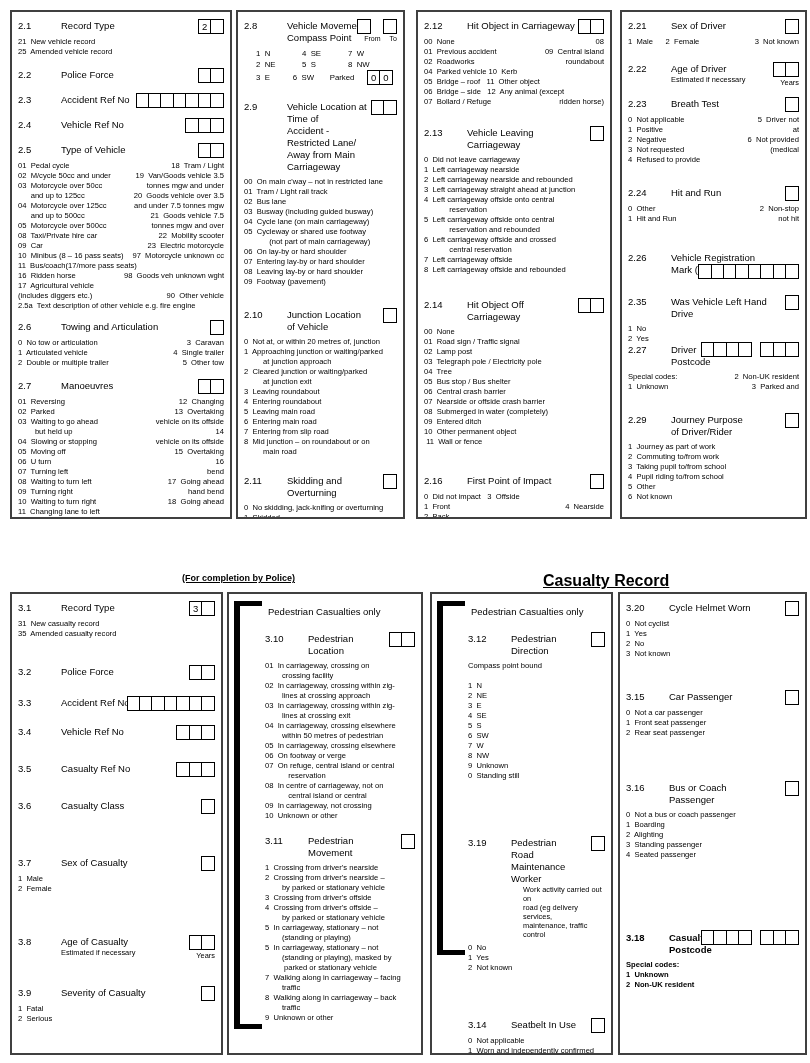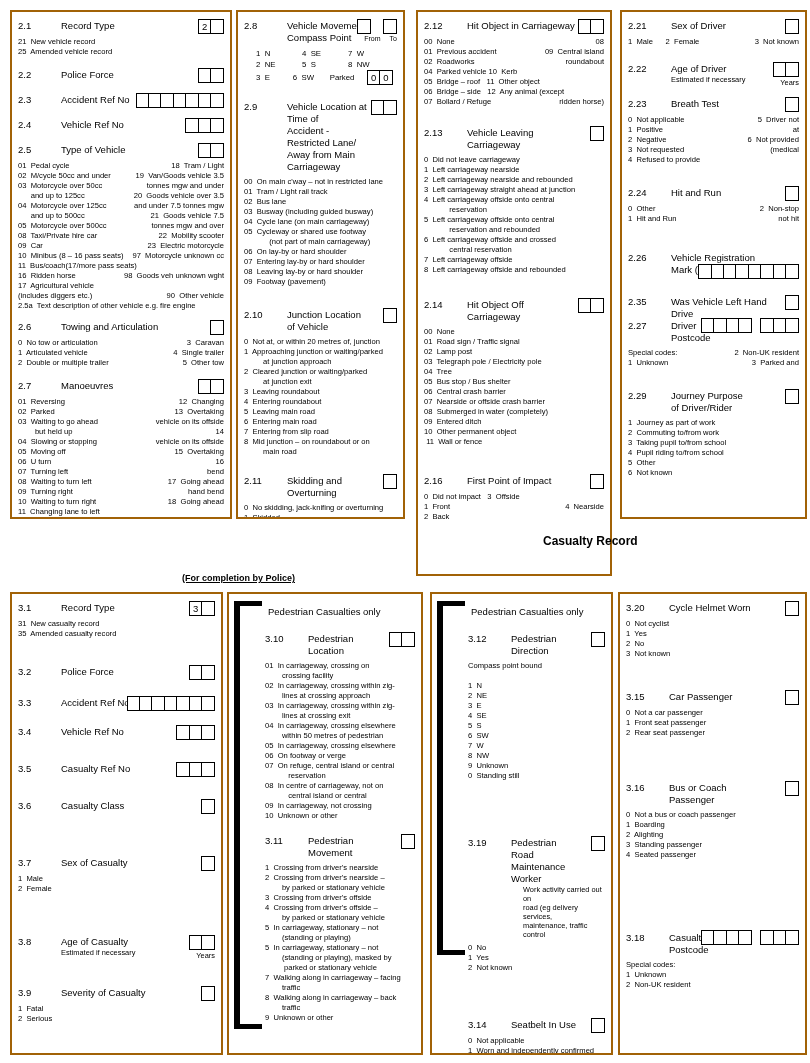--- a/index.html
+++ b/index.html
@@ -1,23 +1,23 @@
 <!DOCTYPE html>
 <html><head>
 <meta charset="utf-8">
 <style>
   html,body{margin:0;padding:0;background:#e8e8e8;}
   .page{position:relative;width:810px;height:1063px;background:#ffffff;
         font-family:"Liberation Sans", sans-serif;color:#000;overflow:hidden;}
-  .colbox{position:absolute;border:2px solid #a16207;background:#fff;overflow:hidden;
+  .colbox{position:absolute;border:2px solid #404040;background:#fff;overflow:hidden;
           padding:2px 3px;box-sizing:border-box;}
   
   #t1{left:10px;top:10px;width:222px;height:509px;}
   #t2{left:236px;top:10px;width:169px;height:509px;}
-  #t3{left:416px;top:10px;width:196px;height:566px;}
+  #t3{left:416px;top:10px;width:196px;height:509px;}
   #t4{left:620px;top:10px;width:187px;height:509px;}
   #b1{left:10px;top:592px;width:213px;height:463px;}
   #b2{left:227px;top:592px;width:196px;height:463px;}
   #b3{left:430px;top:592px;width:183px;height:463px;}
   #b4{left:618px;top:592px;width:189px;height:463px;}
 
   .sec{position:relative;margin-top:12px;padding:0 2px;}
   .colbox .sec:first-child{margin-top:6px;}
   .sec-head{position:relative;min-height:13px;}
   .sec-num{position:absolute;left:1px;top:0;font-size:9.5px;}
@@ -71,30 +71,30 @@
   [data-name="section-3.7"]{margin-top:44px;}
   [data-name="section-3.8"]{margin-top:42px;}
   [data-name="section-3.9"]{margin-top:30px;}
   [data-name="section-3.10"]{margin-top:16px;}
   [data-name="section-3.11"]{margin-top:14px;}
   [data-name="section-3.12"]{margin-top:16px;}
   [data-name="section-3.19"]{margin-top:56px;}
   [data-name="section-3.14"]{margin-top:46px;margin-left:2px;}
   [data-name="section-3.15"]{margin-top:32px;}
   [data-name="section-3.16"]{margin-top:44px;}
-  [data-name="section-3.18"]{margin-top:72px;}
+  [data-name="section-3.18"]{margin-top:72px;font-weight:bold;}
   [data-name="section-2.26"] .sec-box{top:12px;}
   [data-name="section-2.27"] .sec-box,[data-name="section-3.18"] .sec-box{top:-2px;}
   [data-name="section-3.19"] .sec-sub{margin-left:56px;}
   [data-name="section-2.8"] .sec-titles{text-align:left;}
   
   .hdr-stats{position:absolute;left:14px;top:558px;font-size:14px;font-weight:bold;margin-top:32px;}
   .hdr-note{position:absolute;left:146px;top:573px;width:185px;text-align:center;
             font-size:9px;font-weight:bold;text-decoration:underline;}
-  .hdr-title{position:absolute;left:543px;top:534px;font-size:12px;font-weight:bold;}
+  .hdr-title{position:absolute;left:543px;top:572px;font-size:16px;font-weight:bold;text-decoration:underline;}
 </style>
 </head>
 <body>
 
 <div class="page" data-name="stats19-form-page">
 
   <div id="t1" class="colbox" data-name="vehicle-record-column-1">
       <div class="sec" data-name="section-2.1">
         <div class="sec-head" data-name="section-header">
           <span class="sec-num" data-name="section-number">2.1</span>
@@ -788,20 +788,28 @@
           <span class="sec-num" data-name="section-number">2.35</span>
           <div class="sec-titles" data-name="section-title">
             <div data-name="section-title-line">Was Vehicle Left Hand Drive</div>
           </div>
           <div class="sec-box" data-name="answer-box">
             <div class="cells" data-name="entry-cells">
               <div class="cell" data-name="entry-cell"></div>
             </div>
           </div>
         </div>
+        <div class="code-lines" data-name="code-list">
+          <div class="cl" data-name="code-option-line">
+            <span class="l" data-name="code-option">1  No</span>
+          </div>
+          <div class="cl" data-name="code-option-line">
+            <span class="l" data-name="code-option">2  Yes</span>
+          </div>
+        </div>
       </div>
       <div class="sec" data-name="section-2.27">
         <div class="sec-head" data-name="section-header">
           <span class="sec-num" data-name="section-number">2.27</span>
           <div class="sec-titles" data-name="section-title">
             <div data-name="section-title-line">Driver</div>
             <div data-name="section-title-line">Postcode</div>
           </div>
           <div class="sec-box" data-name="answer-box">
             <div class="pc-group" data-name="postcode-boxes">

